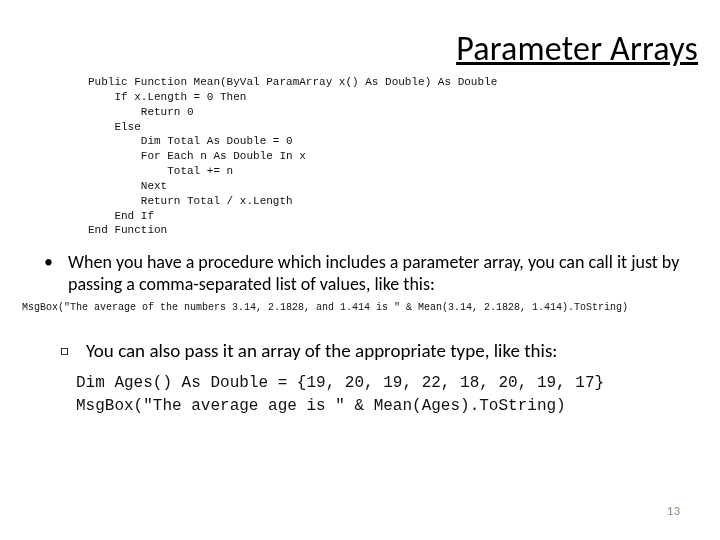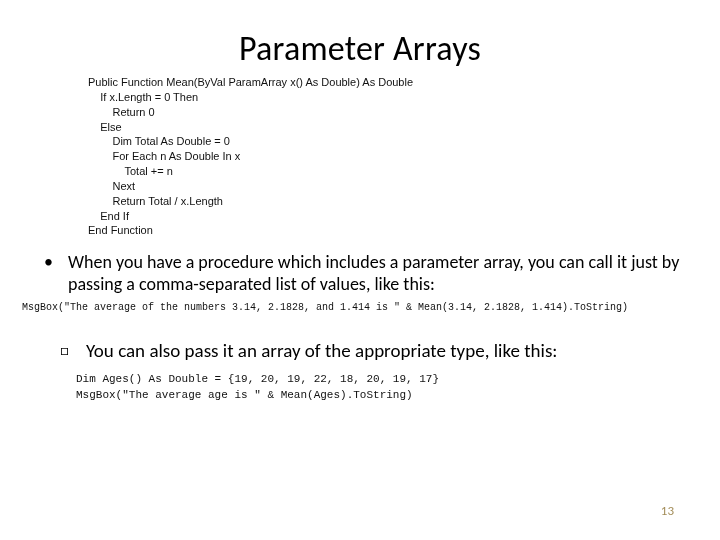--- a/index.html
+++ b/index.html
@@ -1,20 +1,20 @@
 <!DOCTYPE html>
 <html><head>
 <meta charset="utf-8">
 <style>
   * { margin: 0; padding: 0; box-sizing: border-box; }
   html, body { width: 720px; height: 540px; background: #fff; font-family: Calibri, Arial, sans-serif; color: #000; }
   .slide { position: relative; width: 720px; height: 540px; padding: 28px 22px 0 22px; }
-  .title { font-size: 34px; font-weight: 400; text-align: center; margin-bottom: 6px; letter-spacing: 0.2px; }
+  .title { font-size: 34px; font-weight: 400; text-align: right; margin-bottom: 6px; letter-spacing: 0.2px; text-decoration: underline; }
   .code-main {
-    font-family: Liberation Sans, sans-serif;
+    font-family: Liberation Mono, monospace;
     font-size: 11px;
     line-height: 1.35;
     color: #111;
     white-space: pre;
     margin-left: 66px;
     margin-bottom: 14px;
   }
   .bullet-row {
     display: flex;
     align-items: flex-start;
@@ -37,30 +37,30 @@
     font-size: 19px;
     line-height: 1.22;
     margin: 0 22px 10px 38px;
   }
   .square-mark {
     width: 18px; flex: 0 0 18px; text-align: left;
     font-size: 15px; line-height: 1.5;
   }
   .code-block2 {
     font-family: "Courier New", monospace;
-    font-size: 11px;
+    font-size: 16px;
     line-height: 1.4;
     color: #111;
     white-space: pre;
     margin-left: 54px;
     margin-top: 4px;
   }
   .pagenum {
     position: absolute;
-    right: 46px;
+    right: 40px;
     bottom: 22px;
     font-size: 13px;
     color: #a28c58;
     text-align: center;
   }
 </style>
 </head>
 <body>
 
 <div class="slide">

